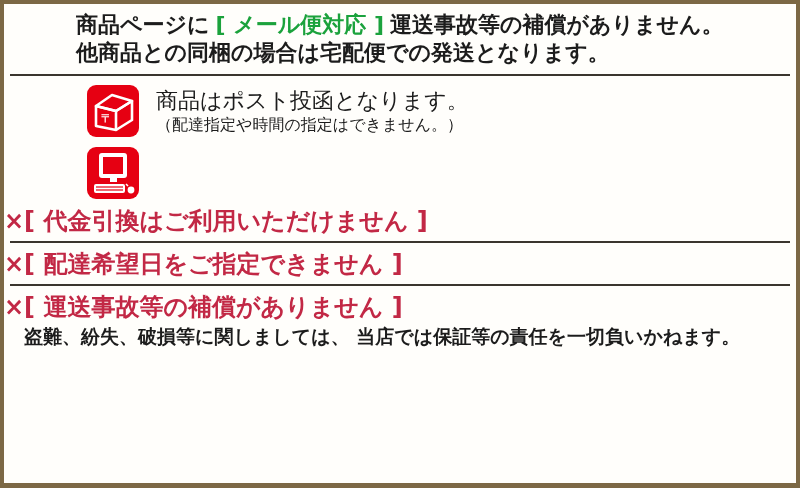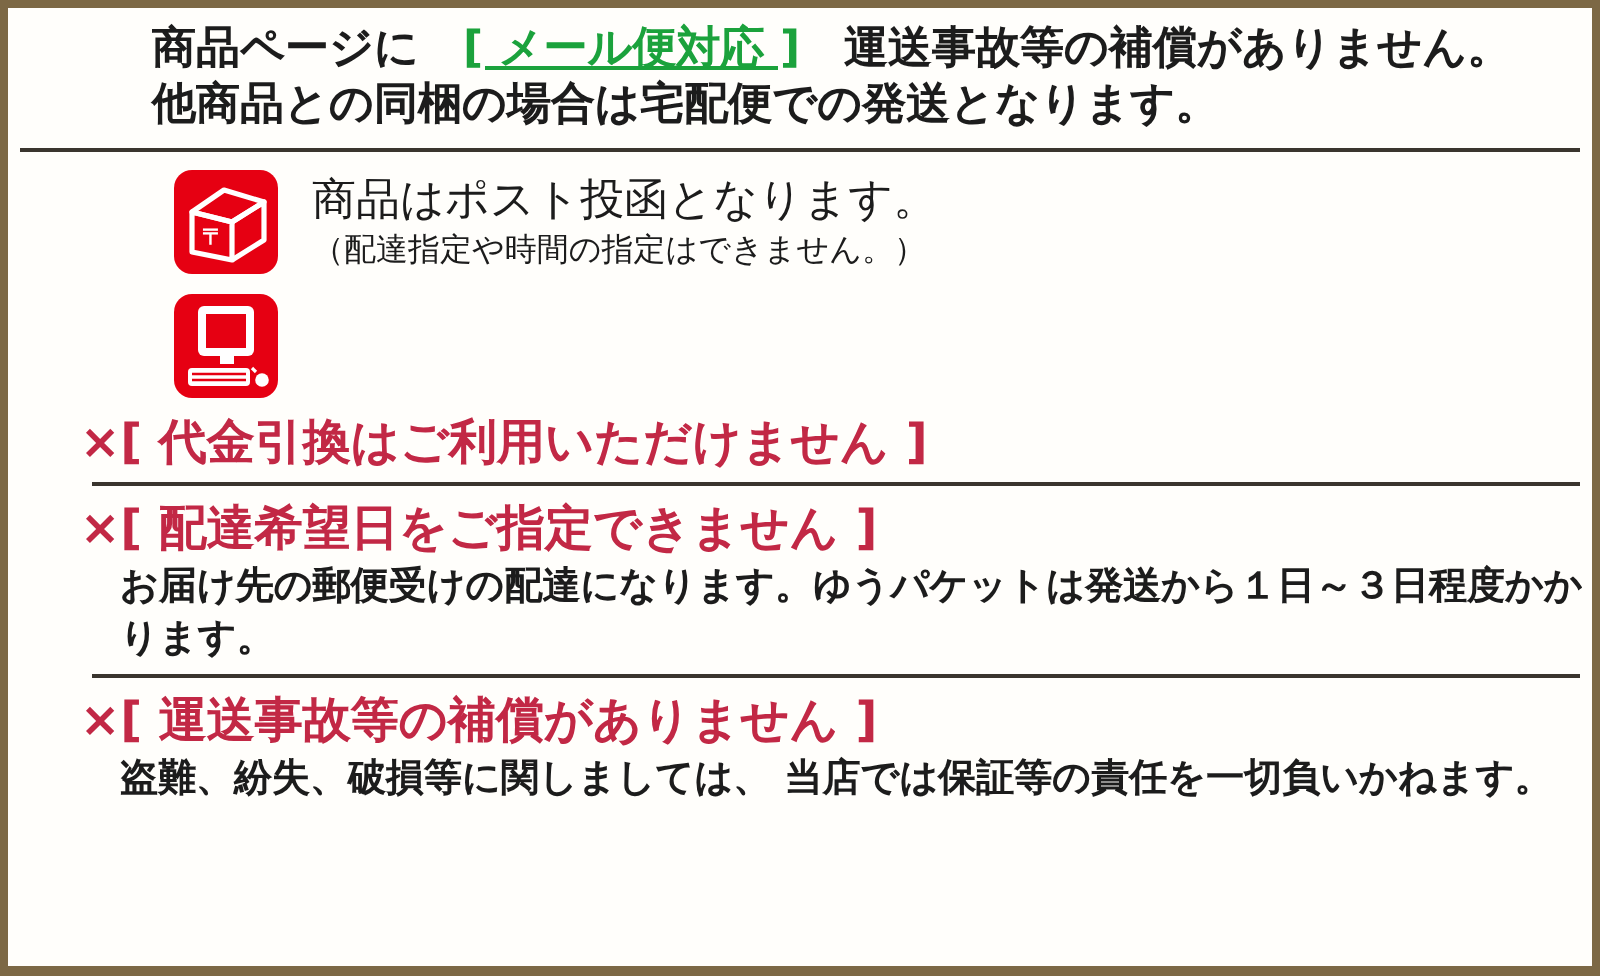--- a/index.html
+++ b/index.html
@@ -8,27 +8,27 @@
     border:4px solid #7c6845;border-bottom-width:5px;
     background:#fffefb;overflow:hidden;
     font-family:"DejaVu Sans",sans-serif;color:#1c1c1c;
   }
   .header{
     height:50px;background:#d8294d;color:#fff;
     font-size:29px;font-weight:bold;line-height:50px;
     text-align:center;letter-spacing:1px;white-space:nowrap;
   }
   .intro{padding:7px 8px 6px 72px;font-size:22px;font-weight:bold;line-height:1.28;}
-  .intro .green{color:#1ba23c;margin:0 22px;text-decoration:underline;}
+  .intro .green{color:#1ba23c;margin:0 6px;}
   .sep{height:2px;background:#3a352e;margin:1px 6px 0 6px;}
   .feature{display:flex;align-items:center;gap:16px;padding-left:82px;margin-top:8px;}
   .icon-box{width:54px;height:54px;flex:0 0 54px;display:block;}
   .feature-text{font-size:22px;font-weight:normal;line-height:1.3;}
   .feature-text .f-sub{font-size:16px;}
-  .warning{margin-top:7px;padding-left:36px;}
+  .warning{margin-top:7px;}
   .warning .heading{color:#c22845;font-size:24px;font-weight:bold;line-height:1.2;}
   .warning .detail{padding-left:20px;font-size:19px;font-weight:bold;line-height:1.35;margin-top:2px;}
   .warning .sep-inner{height:2px;background:#3a352e;margin:5px 6px 0 6px;}
 </style>
 </head>
 <body>
 
 <div class="frame">
 
 
@@ -71,21 +71,20 @@
     </div>
   </div>
 
   <div class="warning">
     <div class="heading">×[ 代金引換はご利用いただけません ]</div>
     <div class="sep-inner"></div>
   </div>
 
   <div class="warning">
     <div class="heading">×[ 配達希望日をご指定できません ]</div>
-    <div class="detail">お届け先の郵便受けの配達になります。ゆうパケットは発送から１日～３日程度かかります。</div>
     <div class="sep-inner"></div>
   </div>
 
   <div class="warning">
     <div class="heading">×[ 運送事故等の補償がありません ]</div>
     <div class="detail">盗難、紛失、破損等に関しましては、 当店では保証等の責任を一切負いかねます。</div>
 
   </div>
 
 </div>

